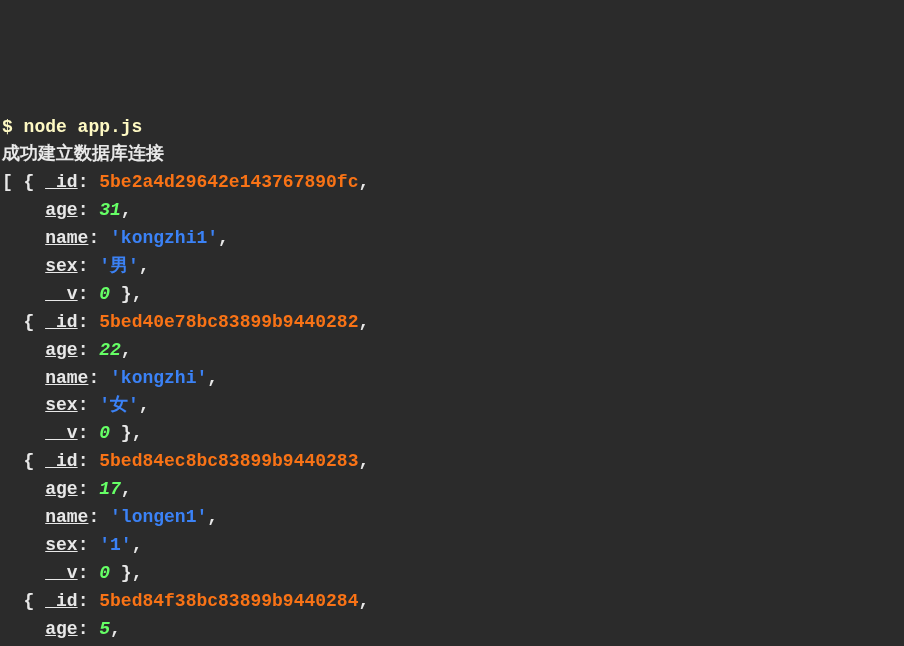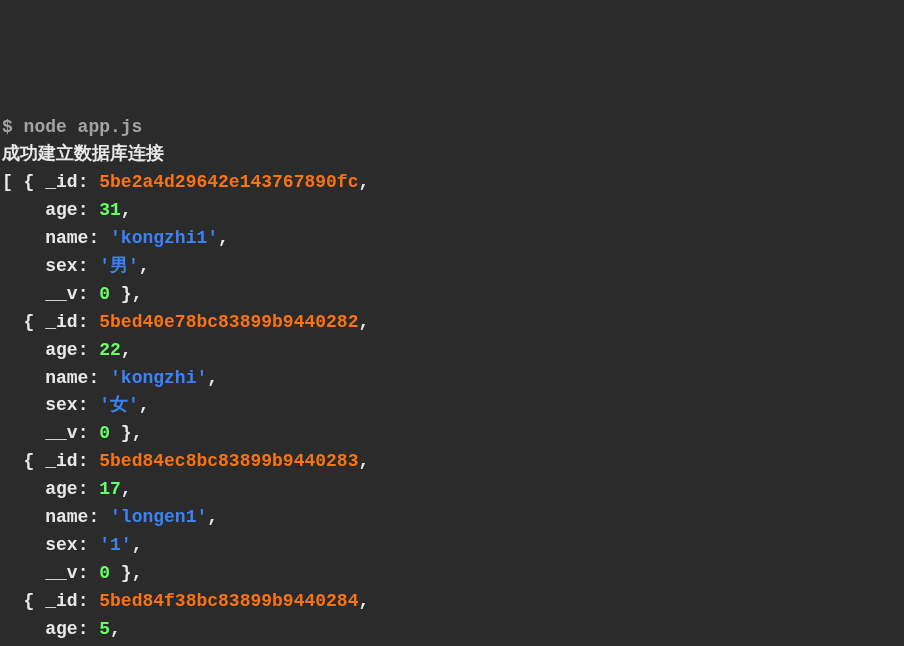--- a/index.html
+++ b/index.html
@@ -17,27 +17,29 @@
       width: 904px;
       height: 646px;
       overflow: hidden;
       line-height: 1.55;
       white-space: pre;
     }
     .terminal {
       padding: 2px 0 0 2px;
     }
     .prompt {
-      color: #a3a3a3;
+      color: #fef9c3;
     }
     .key {
       color: #e8e8e8;
+      text-decoration: underline;
     }
     .number {
       color: #66ff66;
+      font-style: italic;
     }
     .string {
       color: #3b82f6;
     }
     .punct {
       color: #e8e8e8;
     }
     .id {
       color: #f97316;
     }

